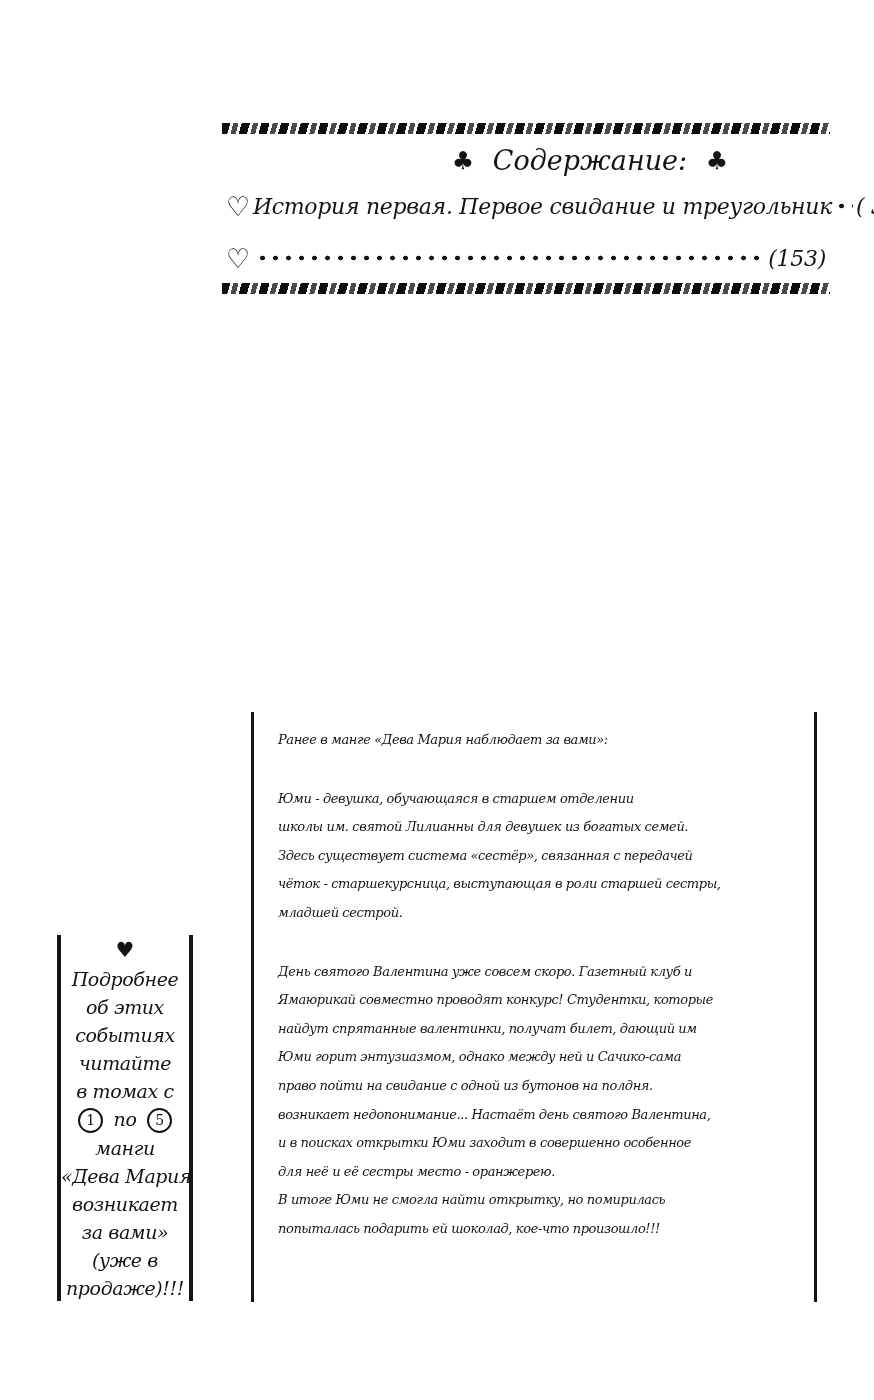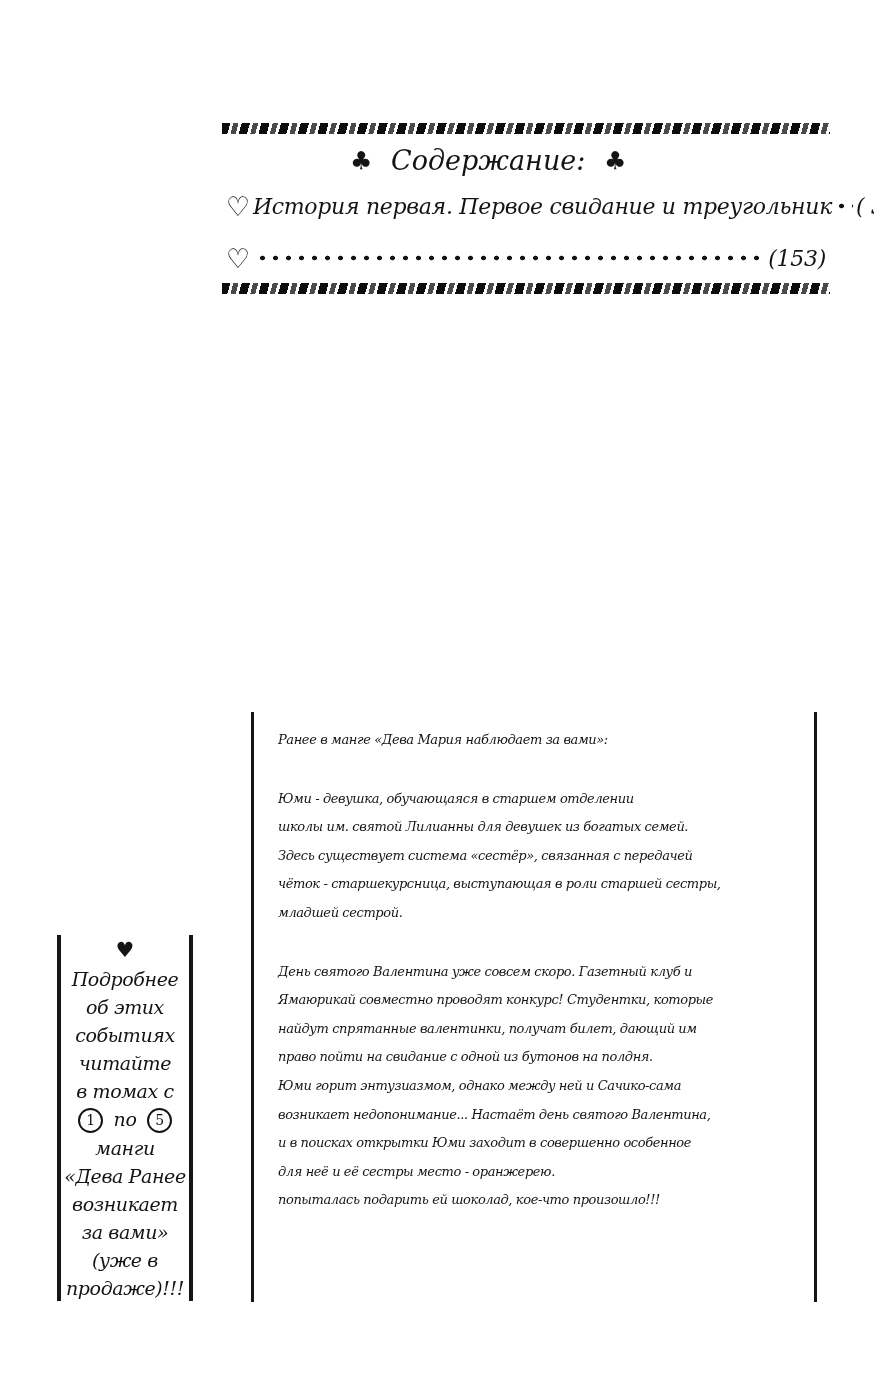--- a/index.html
+++ b/index.html
@@ -20,21 +20,21 @@
     background:repeating-linear-gradient(105deg,
       #0d0d0d 0px, #0d0d0d 8px,
       #ffffff 8px, #ffffff 11px,
       #4a4a4a 11px, #4a4a4a 16px,
       #ffffff 16px, #ffffff 19px);
   }
   .braid.top{top:0;}
   .braid.bottom{top:160px;}
   .contents-title{
     position:absolute;left:0;top:22px;width:608px;
-    padding-left:128px;box-sizing:border-box;
+    text-align:center;padding-left:128px;box-sizing:border-box;
     font-size:27px;line-height:32px;white-space:nowrap;
   }
   .club{font-style:normal;font-size:25px;position:relative;top:-1px;}
   .contents-title .label{margin:0 10px;}
   .toc-row{
     position:absolute;left:4px;width:600px;height:46px;
     display:flex;align-items:center;
     font-size:22px;letter-spacing:-0.3px;
   }
   .toc-row.first{top:60px;}
@@ -112,42 +112,43 @@
       <div class="recap-line">школы им. святой Лилианны для девушек из богатых семей.</div>
       <div class="recap-line">Здесь существует система «сестёр», связанная с передачей</div>
       <div class="recap-line">чёток - старшекурсница, выступающая в роли старшей сестры,</div>
       <div class="recap-line">младшей сестрой.</div>
     </div>
 
     <div class="recap-para2">
       <div class="recap-line">День святого Валентина уже совсем скоро. Газетный клуб и</div>
       <div class="recap-line">Ямаюрикай совместно проводят конкурс! Студентки, которые</div>
       <div class="recap-line">найдут спрятанные валентинки, получат билет, дающий им</div>
+      <div class="recap-line">Юми горит энтузиазмом, однако между ней и Сачико-сама</div>
       <div class="recap-line">право пойти на свидание с одной из бутонов на полдня.</div>
-      <div class="recap-line">Юми горит энтузиазмом, однако между ней и Сачико-сама</div>
       <div class="recap-line">возникает недопонимание... Настаёт день святого Валентина,</div>
       <div class="recap-line">и в поисках открытки Юми заходит в совершенно особенное</div>
       <div class="recap-line">для неё и её сестры место - оранжерею.</div>
+      <div class="recap-line">В итоге Юми не смогла найти открытку, но помирилась</div>
       <div class="recap-line">попыталась подарить ей шоколад, кое-что произошло!!!</div>
     </div>
   </div>
 
   <div class="promo-panel">
     <div class="promo-heart">♥</div>
     <div class="promo-line">Подробнее</div>
     <div class="promo-line">об этих</div>
     <div class="promo-line">событиях</div>
     <div class="promo-line">читайте</div>
     <div class="promo-line">в томах с</div>
     <div class="promo-line">
       <span class="vol-badge">1</span>
       <span class="vol-sep">по</span>
       <span class="vol-badge">5</span>
     </div>
     <div class="promo-line">манги</div>
-    <div class="promo-line">«Дева Ранее</div>
+    <div class="promo-line">«Дева Мария</div>
     <div class="promo-line">возникает</div>
     <div class="promo-line">за вами»</div>
     <div class="promo-line">(уже в</div>
     <div class="promo-line">продаже)!!!</div>
   </div>
 
 </div>
 
 </body></html>

